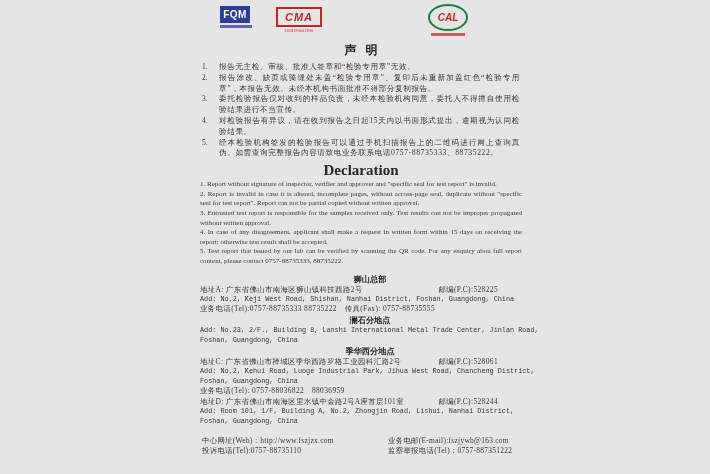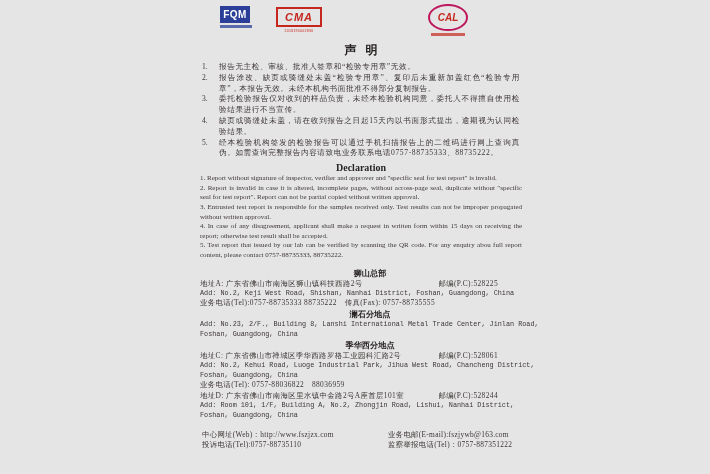--- a/index.html
+++ b/index.html
@@ -12,34 +12,34 @@
   .logo{position:absolute;text-align:center;}
   .logo-fqm{left:40px;top:6px;}
   .fqm-box{width:30px;height:17px;background:#2b3f98;color:#fff;
            font:bold 10px/17px "Liberation Sans",sans-serif;letter-spacing:.5px;}
   .fqm-sub{width:32px;height:3px;background:#2b3f98;opacity:.75;margin:2px auto 0;}
   .logo-cma{left:96px;top:7px;}
   .cma-box{width:42px;height:16px;border:2px solid #c5271f;border-radius:0;
            color:#c5271f;font:bold italic 11px/16px "Liberation Sans",sans-serif;letter-spacing:1px;}
   .cma-sub{font:3.5px/5px "Liberation Sans",sans-serif;color:#c5271f;margin-top:2px;letter-spacing:.3px;}
   .logo-cal{left:248px;top:4px;}
-  .cal-box{width:36px;height:23px;border:2px solid #be185d;border-radius:50%;
+  .cal-box{width:36px;height:23px;border:2px solid #15803d;border-radius:50%;
            color:#c5271f;font:bold italic 10px/23px "Liberation Sans",sans-serif;}
   .cal-sub{width:34px;height:2.5px;background:#c5271f;opacity:.7;margin:2px auto 0;}
 
   
   .title-zh{text-align:center;font-size:12px;font-weight:bold;color:#252020;
             letter-spacing:9px;text-indent:9px;margin-top:2px;}
   .list-zh{margin-top:3px;padding:0 22px 0 22px;}
   .zh-item{display:flex;font-size:7.6px;line-height:10.8px;color:#3e3636;}
   .zh-item .num{width:17px;flex:0 0 17px;}
   .zh-item .txt{flex:1;text-align:justify;letter-spacing:.6px;}
 
   
-  .title-en{text-align:center;font-size:10px;font-weight:bold;color:#2a2525;margin-top:3px;}
+  .title-en{text-align:center;font-size:15px;font-weight:bold;color:#2a2525;margin-top:3px;}
   .list-en{padding:1px 20px 0 20px;}
   .en-item{font-size:7px;line-height:9.6px;text-align:justify;color:#403838;margin:0;}
 
   
   .offices{padding:7px 2px 0 20px;}
   .office{margin-bottom:1px;}
   .office-name{font-size:8.2px;font-weight:bold;color:#2a2525;line-height:11px;text-align:center;}
   .addr-row{display:flex;justify-content:space-between;font-size:7.4px;line-height:10px;letter-spacing:.4px;text-align:center;}
   .addr-row .postal{margin-right:42px;white-space:nowrap;}
   .addr-en{font-family:"Liberation Mono","DejaVu Sans Mono",monospace;
@@ -82,21 +82,21 @@
       <div class="zh-item">
         <span class="num">2.</span>
         <span class="txt">报告涂改、缺页或骑缝处未盖“检验专用章”、复印后未重新加盖红色“检验专用章”，本报告无效。未经本机构书面批准不得部分复制报告。</span>
       </div>
       <div class="zh-item">
         <span class="num">3.</span>
         <span class="txt">委托检验报告仅对收到的样品负责，未经本检验机构同意，委托人不得擅自使用检验结果进行不当宣传。</span>
       </div>
       <div class="zh-item">
         <span class="num">4.</span>
-        <span class="txt">缺页或骑缝处未盖，请在收到报告之日起15天内以书面形式提出，逾期视为认同检验结果。</span>
+        <span class="txt">对检验报告有异议，请在收到报告之日起15天内以书面形式提出，逾期视为认同检验结果。</span>
       </div>
       <div class="zh-item">
         <span class="num">5.</span>
         <span class="txt">经本检验机构签发的检验报告可以通过手机扫描报告上的二维码进行网上查询真伪。如需查询完整报告内容请致电业务联系电话0757-88735333、88735222。</span>
       </div>
     </div>
 
     <div class="title-en">Declaration</div>
     <div class="list-en">
       <p class="en-item">1. Report without signature of inspector, verifier and approver and "specific seal for test report" is invalid.</p>

